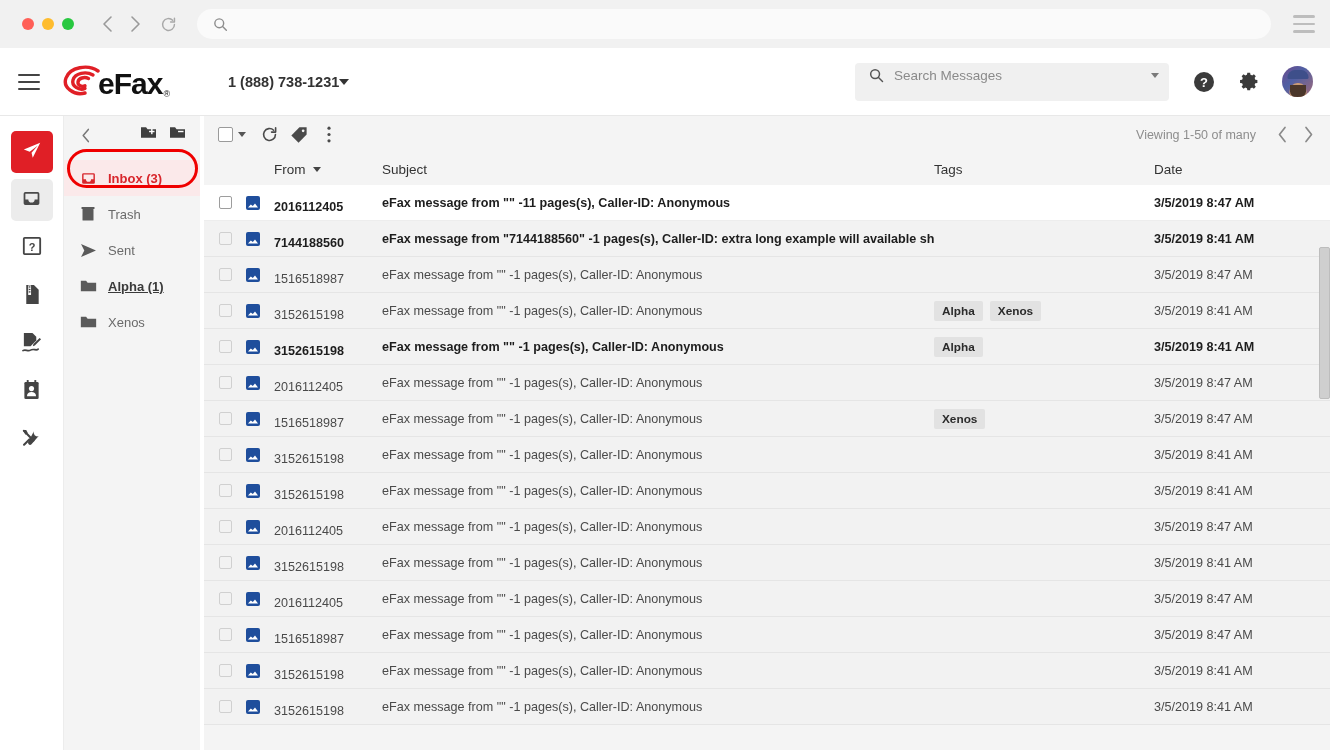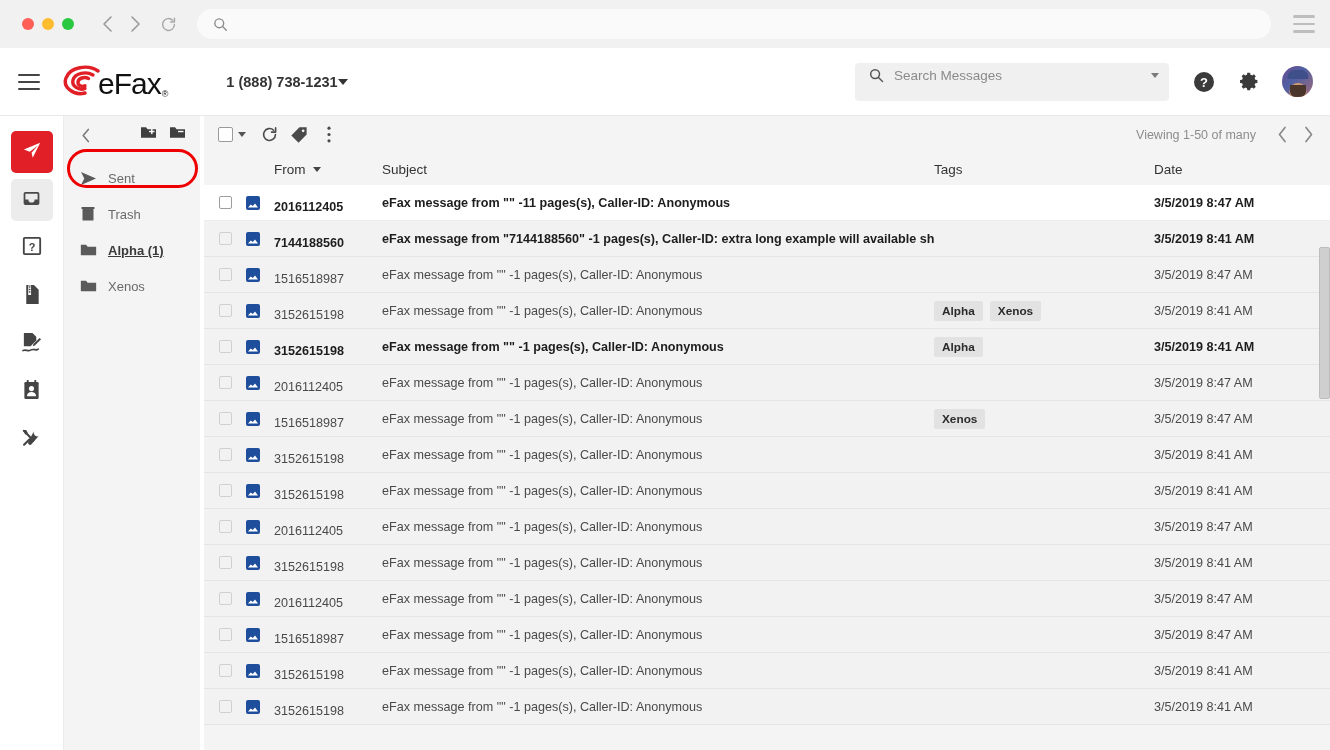--- a/index.html
+++ b/index.html
@@ -49,21 +49,21 @@
     position: absolute; top: 48px; left: 0;
     width: 1330px; height: 68px;
     background: #ffffff;
     border-bottom: 1px solid #e8e8e8;
     display: flex; align-items: center;
   }
   .app-ham { margin-left: 18px; width: 22px; display: flex; flex-direction: column; gap: 5px; cursor: pointer; }
   .app-ham span { display: block; height: 2px; background: #444; border-radius: 1px; }
   .logo { margin-left: 22px; display: flex; align-items: flex-end; }
   .logo-text {
-    font-size: 30px; font-weight: normal; color: #111;
+    font-size: 30px; font-weight: bold; color: #111;
     letter-spacing: -1px; line-height: 1;
   }
   .logo-reg { font-size: 9px; color: #111; vertical-align: super; margin-left: 1px; }
   .phone-sel {
     margin-left: 58px; display: flex; align-items: center; 
     font-size: 14.5px; color: #333; font-weight: 600; cursor: pointer;
   }
   .caret-down {
     width: 0; height: 0;
     border-left: 5px solid transparent; border-right: 5px solid transparent;
@@ -426,36 +426,44 @@
     </span>
     <span style="cursor:pointer">
       <svg width="17" height="15" viewBox="0 0 18 16" fill="#3f3f3f">
           <path d="M1 2.4h5.4l1.6 2H17v9.2H1z"></path>
           <rect x="9.6" y="6.2" width="5.8" height="1.5" fill="#fff"></rect>
         </svg>
     </span>
   </div>
 
   <div class="folder-list">
-    <div class="folder-item">
+    <div class="folder-item selected">
       <span class="fi-icon">
-        <svg width="17" height="15" viewBox="0 0 18 16" fill="currentColor">
-            <path d="M1 1 L17 8 L1 15 L4.5 8z"></path>
+        <svg width="17" height="17" viewBox="0 0 24 24" fill="currentColor">
+            <path d="M3 6.5a2 2 0 0 1 2-2h14a2 2 0 0 1 2 2v11a2 2 0 0 1-2 2H5a2 2 0 0 1-2-2v-11zm2 0v6.6h3.4a3.6 3.6 0 0 0 7.2 0H19V6.5H5z"></path>
           </svg>
       </span>
-      <span>Sent</span>
+      <span>Inbox (3)</span>
     </div>
     <div class="folder-item">
       <span class="fi-icon">
         <svg width="14" height="16" viewBox="0 0 14 16" fill="currentColor">
             <rect x="1.5" y="3" width="11" height="11.5" rx="0.6"></rect>
             <rect x="0.5" y="1" width="13" height="2" rx="0.5"></rect>
           </svg>
       </span>
       <span>Trash</span>
+    </div>
+    <div class="folder-item">
+      <span class="fi-icon">
+        <svg width="17" height="15" viewBox="0 0 18 16" fill="currentColor">
+            <path d="M1 1 L17 8 L1 15 L4.5 8z"></path>
+          </svg>
+      </span>
+      <span>Sent</span>
     </div>
     <div class="folder-item bold">
       <span class="fi-icon">
         <svg width="17" height="14" viewBox="0 0 18 15" fill="currentColor">
             <path d="M0.8 1.8h5.6l1.7 2.2H17.2v9.2H0.8z"></path>
           </svg>
       </span>
       <span>Alpha (1)</span>
     </div>
     <div class="folder-item">

